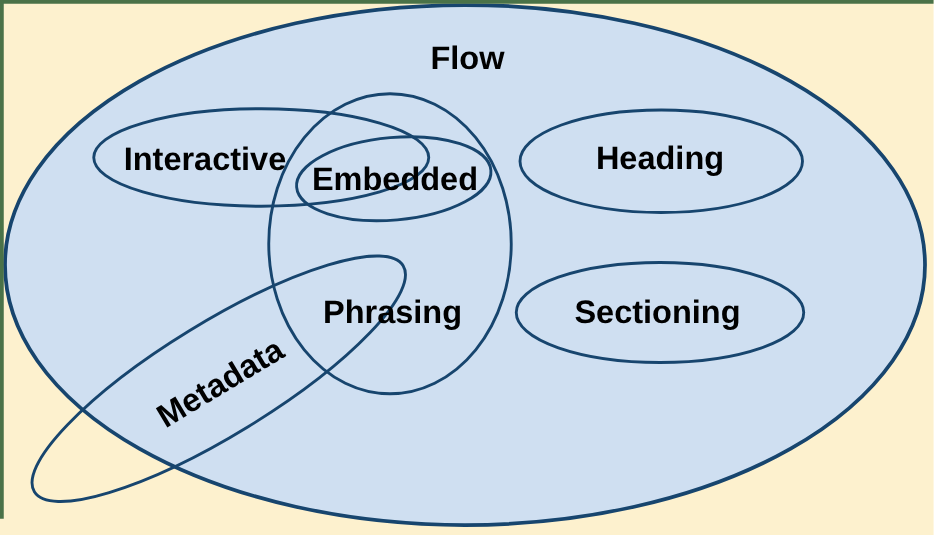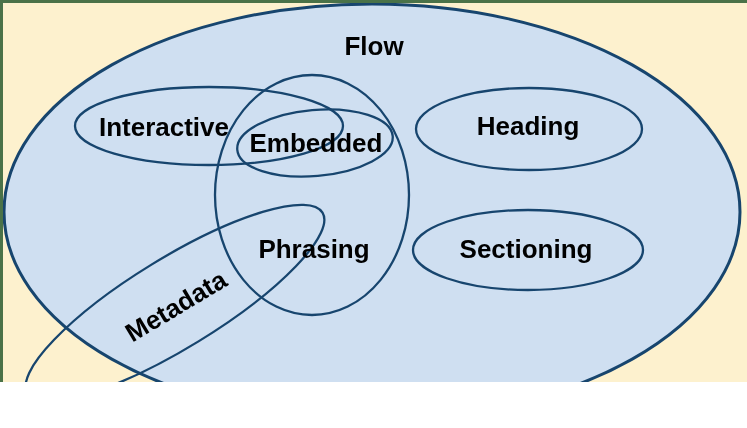--- a/index.html
+++ b/index.html
@@ -3,21 +3,21 @@
 <meta charset="utf-8">
 <style>
   html, body {
     margin: 0;
     padding: 0;
     background: #ffffff;
   }
   .canvas {
     position: relative;
     width: 747px;
-    height: 382px;
+    height: 428px;
     overflow: hidden;
     font-family: "Liberation Sans", sans-serif;
   }
   .canvas svg {
     position: absolute;
     left: 0;
     top: 0;
     display: block;
   }
   .bg-rect {

